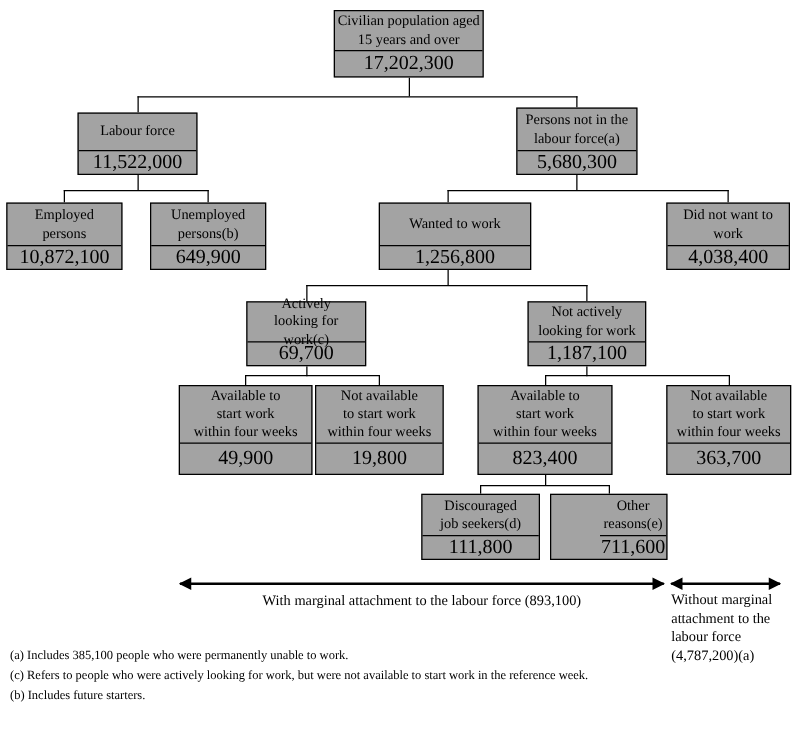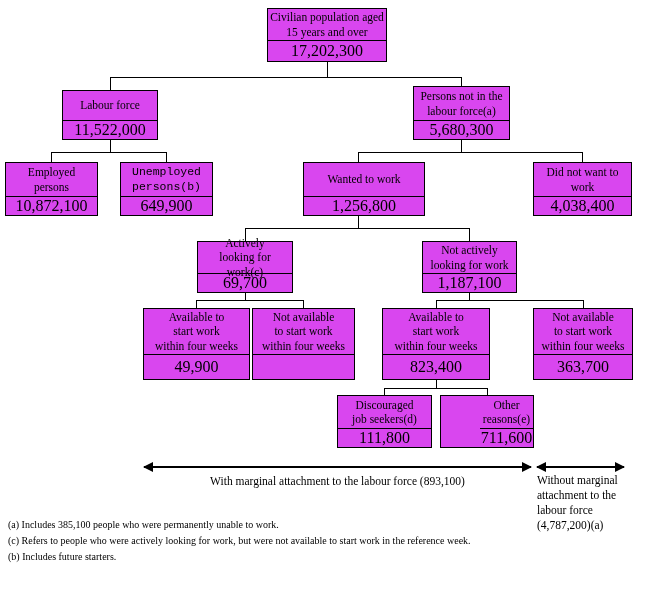--- a/index.html
+++ b/index.html
@@ -2,21 +2,21 @@
 <html><head>
 <meta charset="utf-8">
 <style>
   html,body{margin:0;padding:0;background:#fff;}
   #canvas{
     position:relative;width:647px;height:590px;background:#fff;
     font-family:"Liberation Serif","DejaVu Serif",serif;color:#000;
     overflow:hidden;
   }
   .node{
-    position:absolute;border:1px solid #000;background:#d946ef;
+    position:absolute;border:1px solid #000;background:#a3a3a3;
     display:flex;flex-direction:column;box-sizing:border-box;
   }
   .box-label{
     border-bottom:1px solid #000;display:flex;align-items:center;justify-content:center;
     text-align:center;white-space:pre-line;font-size:11.5px;line-height:14.5px;
     box-sizing:border-box;padding:0 2px;
   }
   .box-value{
     flex:1;display:flex;align-items:center;justify-content:center;
     font-size:16px;box-sizing:border-box;
@@ -89,21 +89,21 @@
     <div class="box-value">5,680,300</div>
   </div>
 
   <div class="node" style="left:5px;top:162px;width:93px;height:54px;">
     <div class="box-label" style="height:34px;">Employed
 persons</div>
     <div class="box-value">10,872,100</div>
   </div>
 
   <div class="node" style="left:120px;top:162px;width:93px;height:54px;">
-    <div class="box-label" style="height:34px;font-family:Liberation Mono, monospace;">Unemployed
+    <div class="box-label" style="height:34px;">Unemployed
 persons(b)</div>
     <div class="box-value">649,900</div>
   </div>
 
   <div class="node" style="left:303px;top:162px;width:122px;height:54px;">
     <div class="box-label" style="height:34px;">Wanted to work</div>
     <div class="box-value">1,256,800</div>
   </div>
 
   <div class="node" style="left:533px;top:162px;width:99px;height:54px;">
@@ -128,20 +128,21 @@
     <div class="box-label" style="height:46px;">Available to
 start work
 within four weeks</div>
     <div class="box-value">49,900</div>
   </div>
 
   <div class="node" style="left:252px;top:308px;width:103px;height:72px;">
     <div class="box-label" style="height:46px;">Not available
 to start work
 within four weeks</div>
+    <div class="box-value">19,800</div>
   </div>
 
   <div class="node" style="left:382px;top:308px;width:108px;height:72px;">
     <div class="box-label" style="height:46px;">Available to
 start work
 within four weeks</div>
     <div class="box-value">823,400</div>
   </div>
 
   <div class="node" style="left:533px;top:308px;width:100px;height:72px;">

